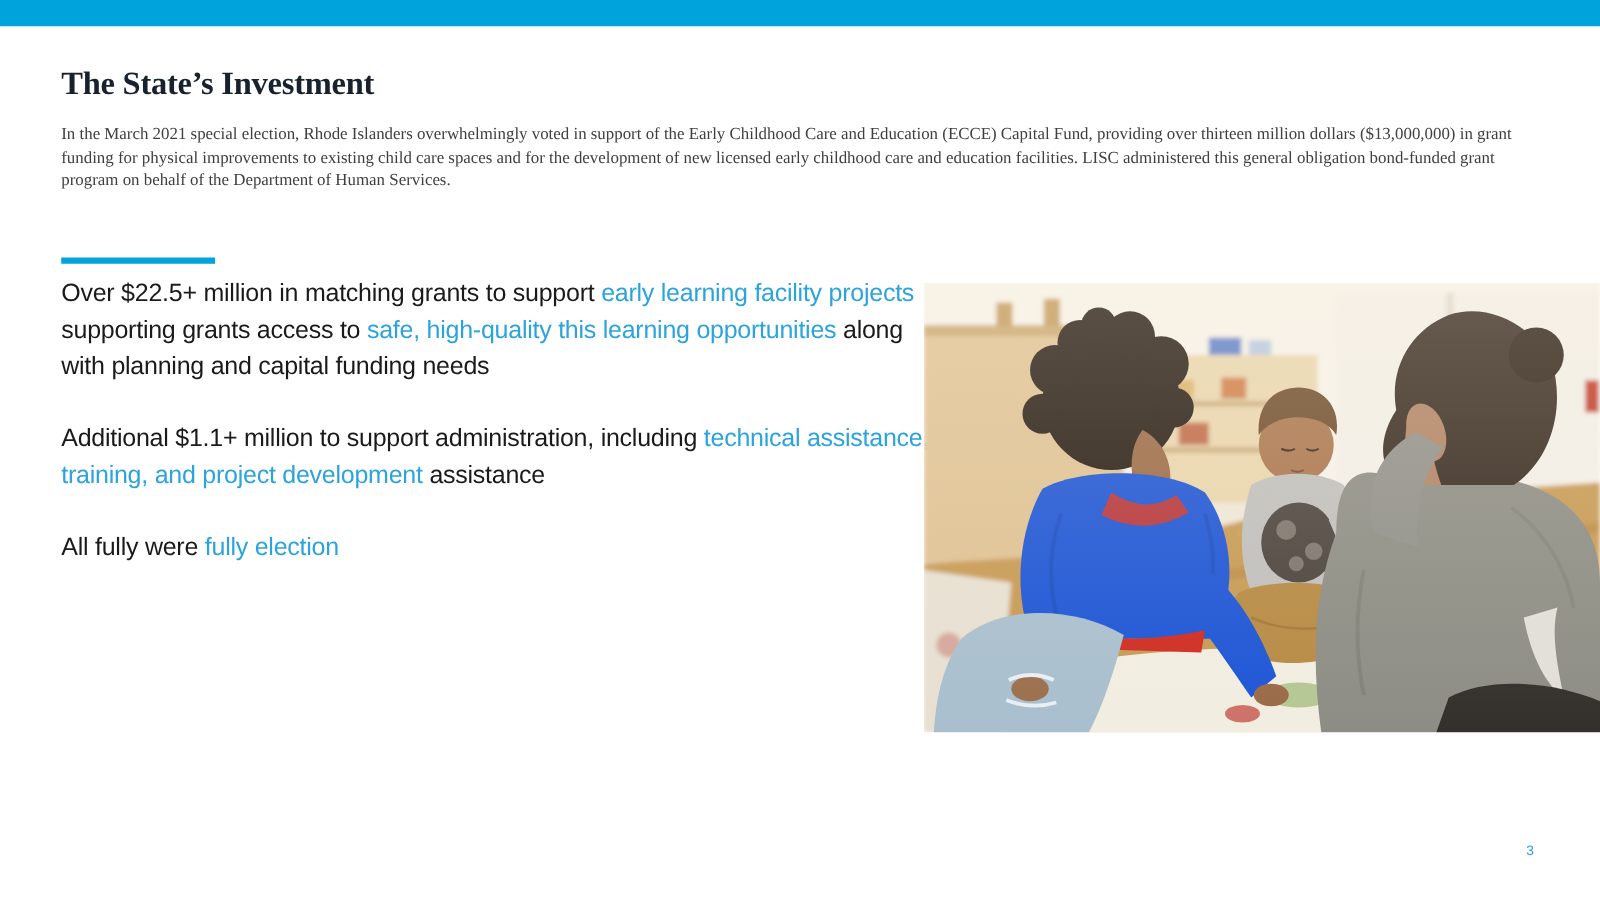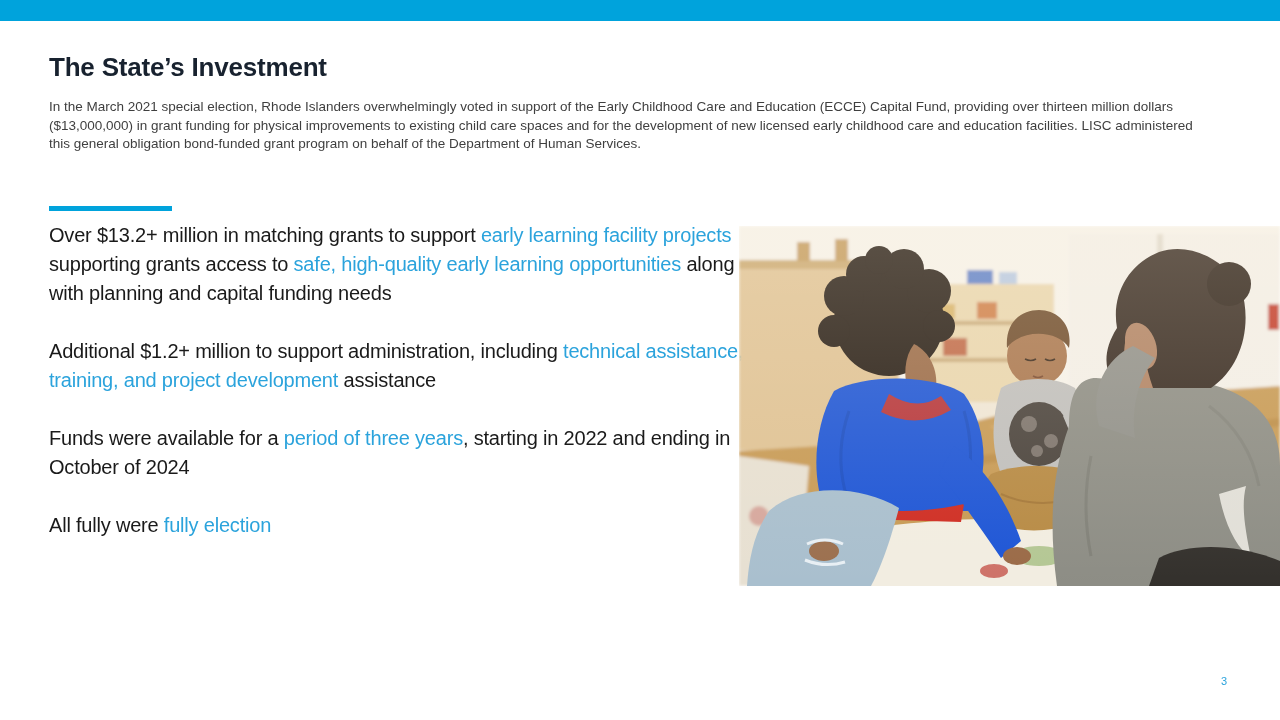--- a/index.html
+++ b/index.html
@@ -16,24 +16,25 @@
     font-family:"Liberation Sans", sans-serif;
   }
   .top-bar{
     position:absolute;left:0;top:0;width:1280px;height:21px;
     background:var(--accent);
   }
   .slide-title{
     position:absolute;left:49px;top:52px;
     font-size:26px;font-weight:bold;color:#18222F;
     letter-spacing:-0.2px;
+    font-family:Liberation Serif, serif;
   }
   .intro{
     position:absolute;left:49px;top:98px;width:1165px;
-    font-size:13.5px;line-height:18.6px;color:#3F3F3F;
+    font-size:13.5px;line-height:18.6px;color:#3F3F3F;font-family:Liberation Serif, serif;
   }
   .divider{
     position:absolute;left:49px;top:206px;width:123px;height:5px;
     background:var(--accent);
   }
   .bullet-list{
     position:absolute;left:49px;top:221px;width:700px;
     font-size:20px;line-height:29px;color:#1A1A1A;
     letter-spacing:-0.2px;
   }
@@ -55,23 +56,22 @@
 
 <div class="top-bar"></div>
 
 <h1 class="slide-title">The State’s Investment</h1>
 
 <p class="intro">In the March 2021 special election, Rhode Islanders overwhelmingly voted in support of the Early Childhood Care and Education (ECCE) Capital Fund, providing over thirteen million dollars ($13,000,000) in grant funding for physical improvements to existing child care spaces and for the development of new licensed early childhood care and education facilities. LISC administered this general obligation bond-funded grant program on behalf of the Department of Human Services.</p>
 
 <div class="divider"></div>
 
 <div class="bullet-list">
-    <p class="bullet"><span>Over $13.2+ million in matching grants to support </span><span class="hl">early learning facility projects</span><span> supporting grants access to </span><span class="hl">safe, high-quality early learning opportunities</span><span> along with planning and capital funding needs</span></p>
-    <p class="bullet"><span>Additional $1.2+ million to support administration, including </span><span class="hl">technical assistance, training, and project development</span><span> assistance</span></p>
-    <p class="bullet"><span>Funds were available for a </span><span class="hl">period of three years</span><span>, starting in 2022 and ending in October of 2024</span></p>
+    <p class="bullet"><span>Over $22.5+ million in matching grants to support </span><span class="hl">early learning facility projects</span><span> supporting grants access to </span><span class="hl">safe, high-quality this learning opportunities</span><span> along with planning and capital funding needs</span></p>
+    <p class="bullet"><span>Additional $1.1+ million to support administration, including </span><span class="hl">technical assistance, training, and project development</span><span> assistance</span></p>
     <p class="bullet"><span>All fully were </span><span class="hl">fully election</span></p>
   </div>
 
 <div class="photo-frame">
   <svg viewBox="0 0 541 360" xmlns="http://www.w3.org/2000/svg">
     <defs>
       <filter id="bgblur" x="-5%" y="-5%" width="110%" height="110%">
         <feGaussianBlur stdDeviation="1.6"></feGaussianBlur>
       </filter>
       <linearGradient id="warm" x1="0" y1="0" x2="0" y2="1">

